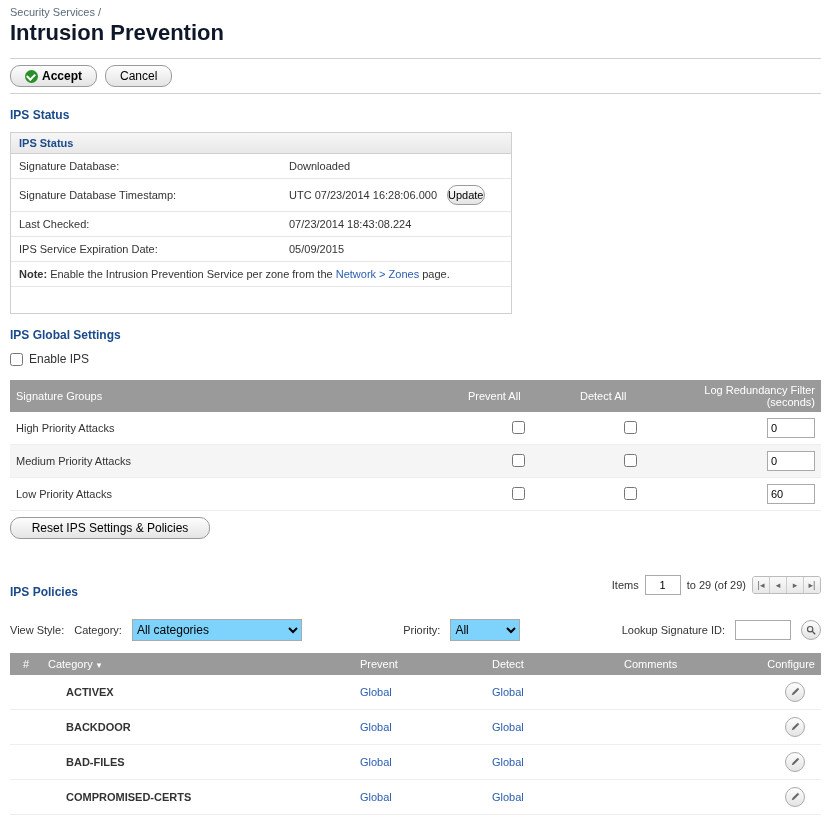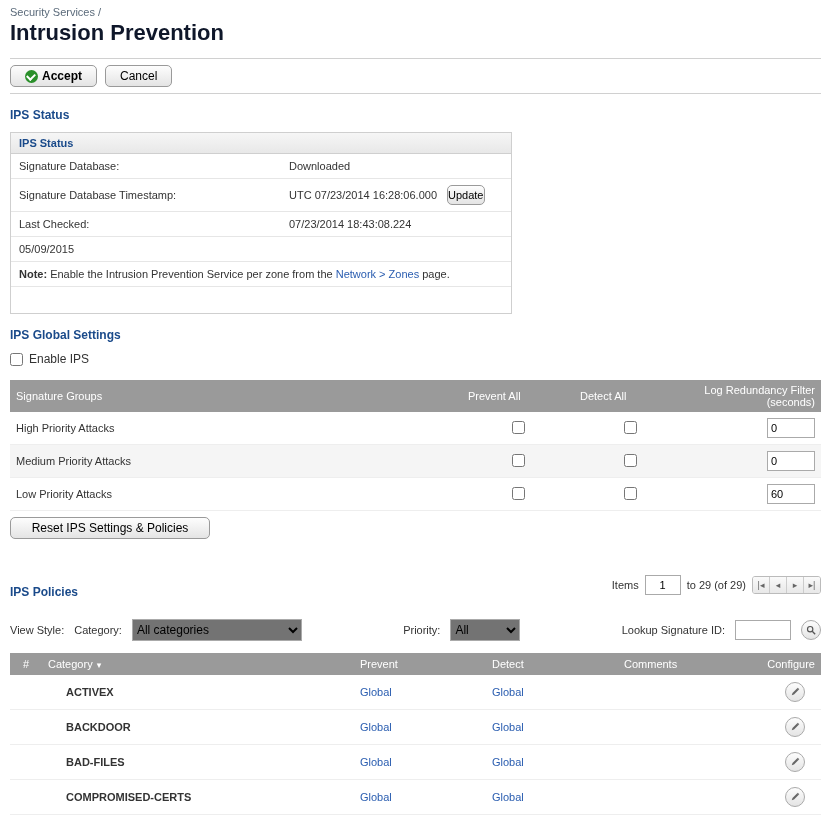--- a/index.html
+++ b/index.html
@@ -1,20 +1,20 @@
 <!DOCTYPE html>
 <html><head>
 <meta charset="utf-8">
 <style>
 html,body{margin:0;padding:0;font-family:Arial,Helvetica,sans-serif;font-size:12px;color:#333;background:#fff}
 .page{width:831px;padding:6px 10px 0 10px;box-sizing:border-box}
 .breadcrumb{color:#5a6a7a;font-size:11px}
 .page-title{font-size:22px;font-weight:700;margin:2px 0 12px 0;color:#0f172a}
 .toolbar{padding:6px 0;border-top:1px solid #d0d0d0;border-bottom:1px solid #d0d0d0;margin-bottom:12px;display:flex;gap:8px}
-.btn{display:inline-flex;align-items:center;gap:4px;height:22px;padding:0 14px;border:1px solid #9a9a9a;background:linear-gradient(#fdfdfd,#e4e4e4);border-radius:5px;cursor:pointer;font-size:12px}
+.btn{display:inline-flex;align-items:center;gap:4px;height:22px;padding:0 14px;border:1px solid #9a9a9a;background:linear-gradient(#fdfdfd,#e4e4e4);border-radius:10px;cursor:pointer;font-size:12px}
 .btn.accept{font-weight:700}
 .btn.small{height:20px;padding:0 0;font-size:11px}
 .btn.wide{width:200px;justify-content:center}
 .check-icon{width:13px;height:13px;border-radius:50%;background:#2a8f2a;position:relative;display:inline-block}
 .check-icon::after{content:"";position:absolute;left:3px;top:2px;width:4px;height:6px;border-right:2px solid #fff;border-bottom:2px solid #fff;transform:rotate(45deg)}
 .section-heading{color:#1a4a8a;font-weight:700;font-size:12px;margin:14px 0 10px 0}
 .panel{border:1px solid #cfcfcf;width:500px}
 .panel-header{background:linear-gradient(#f6f6f6,#e8e8e8);border-bottom:1px solid #cfcfcf;padding:4px 8px;font-weight:700;color:#1a4a8a;font-size:11px}
 .panel-row{display:flex;border-bottom:1px solid #e6e6e6;padding:6px 8px;font-size:11px;align-items:center}
 .panel-row:last-child{border-bottom:none}
@@ -32,21 +32,21 @@
 .grid-body tr:nth-child(even) td{background:#f5f5f5}
 .num-input{width:40px;height:16px;font-size:11px;padding:1px 3px;border:1px solid #aaa}
 .action-row{display:flex;gap:14px;margin-top:6px}
 .policies-bar{display:flex;align-items:center;justify-content:flex-end;gap:6px;font-size:11px;margin-top:36px}
 .items-input{width:30px;height:16px;border:1px solid #aaa;text-align:center;font-size:11px}
 .pager{display:inline-flex;border:1px solid #bbb;border-radius:3px;overflow:hidden}
 .pager span{width:16px;height:16px;display:inline-flex;align-items:center;justify-content:center;font-size:9px;color:#666;border-left:1px solid #ccc;cursor:pointer;background:linear-gradient(#fafafa,#e8e8e8)}
 .pager span:first-child{border-left:none}
 .filter-row{display:flex;align-items:center;gap:10px;margin:20px 0 12px 0;font-size:11px}
 .filter-row .spacer{flex:1}
-select{font-size:12px;height:22px;border:1px solid #aaa;background:#737373}
+select{font-size:12px;height:22px;border:1px solid #aaa;background:#7dd3fc}
 .cat-select{width:170px}
 .pri-select{width:70px}
 .lookup-input{width:50px;height:16px;border:1px solid #aaa;font-size:11px}
 .search-btn{width:18px;height:18px;border:1px solid #aaa;border-radius:50%;background:linear-gradient(#fdfdfd,#e4e4e4);display:inline-flex;align-items:center;justify-content:center;cursor:pointer}
 .search-btn svg{width:10px;height:10px}
 .pol-table{width:100%;border-collapse:collapse}
 .pol-header td{background:#9a9a9a;color:#fff;font-size:11px;padding:5px 6px}
 .pol-header td.num{width:20px;text-align:center}
 .pol-header td.cat{width:300px}
 .pol-header td.cfg{width:60px;text-align:right}
@@ -87,20 +87,21 @@
       <div class="panel-value">
         <span>UTC 07/23/2014 16:28:06.000</span>
         <button class="btn small">Update</button>
       </div>
     </div>
     <div class="panel-row">
       <div class="panel-label">Last Checked:</div>
       <div class="panel-value">07/23/2014 18:43:08.224</div>
     </div>
     <div class="panel-row">
+      <div class="panel-label">IPS Service Expiration Date:</div>
       <div class="panel-value">05/09/2015</div>
     </div>
     <div class="note-row">
       <b>Note:</b><span> Enable the Intrusion Prevention Service per zone from the </span><span class="link">Network &gt; Zones</span><span> page.</span>
     </div>
     <div class="panel-spacer"></div>
   </div>
 
   <div class="section-heading">IPS Global Settings</div>
   <div class="checkbox-row">

